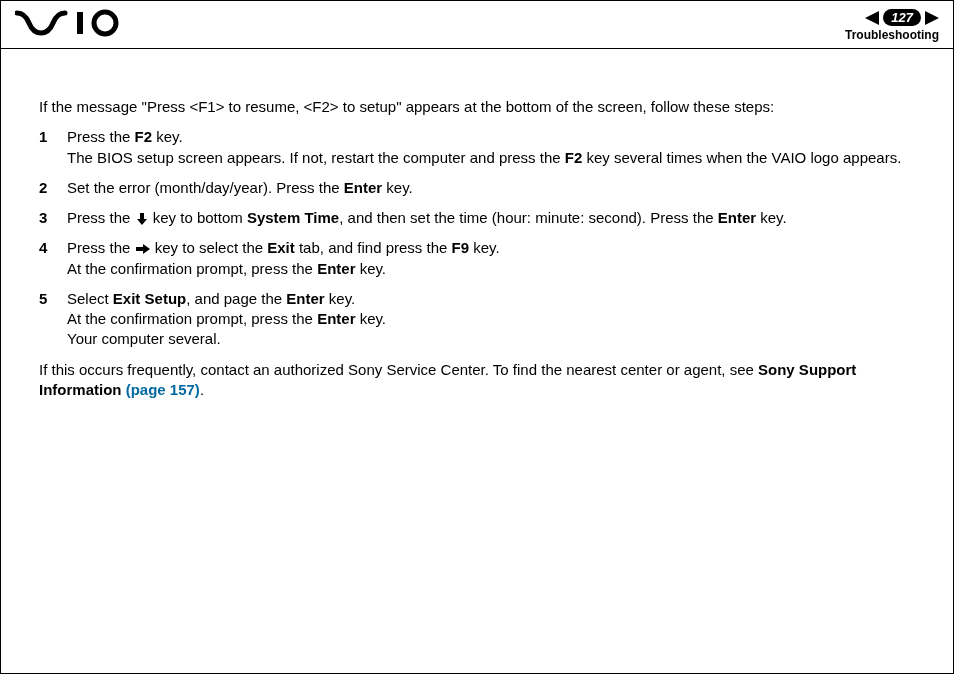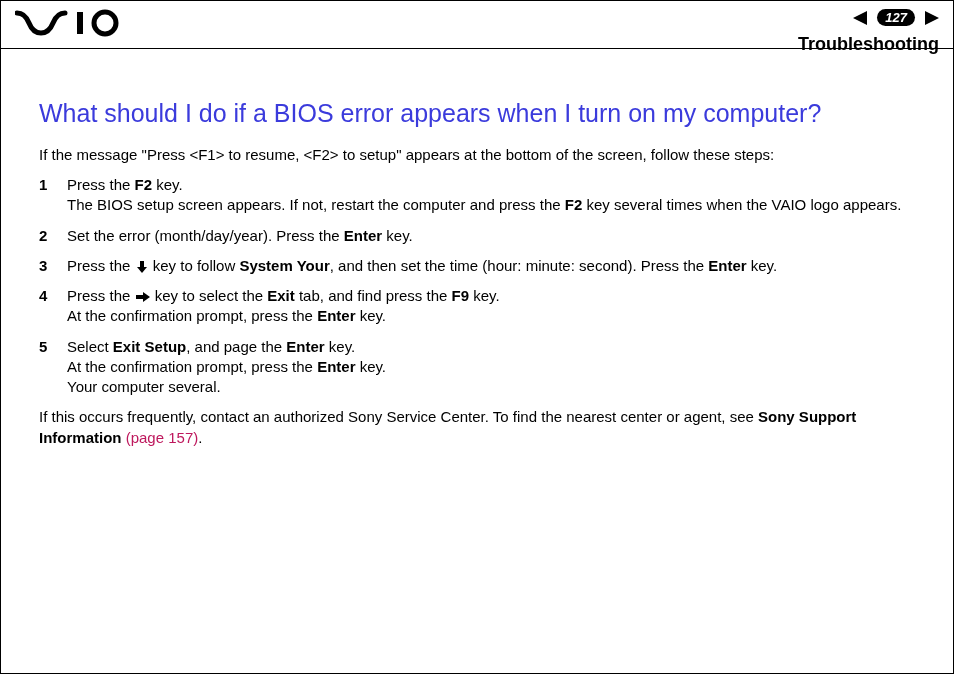--- a/index.html
+++ b/index.html
@@ -27,22 +27,22 @@
     font-family: Arial, sans-serif;
   }
   .header-right {
     text-align: right;
     font-size: 13px;
     font-weight: bold;
   }
   .pagenav {
     display: inline-flex;
     align-items: center;
-    gap: 10px;
-    margin-bottom: 8px;
+    gap: 4px;
+    margin-bottom: 2px;
   }
   .page-pill {
     background: #000;
     color: #fff;
     font-style: italic;
     font-weight: bold;
     padding: 1px 8px;
     border-radius: 9px;
     font-size: 13px;
   }
@@ -52,21 +52,21 @@
     border-top: 7px solid transparent;
     border-bottom: 7px solid transparent;
     border-right: 14px solid #000;
   }
   .tri-right {
     width: 0; height: 0;
     border-top: 7px solid transparent;
     border-bottom: 7px solid transparent;
     border-left: 14px solid #000;
   }
-  .section-label { font-size: 18px; }
+  .section-label { font-size: 12px; }
   .content {
     padding: 48px 38px 0 38px;
     font-size: 15px;
     line-height: 1.35;
   }
   h1.title {
     color: #3b3bdc;
     font-weight: normal;
     font-size: 25px;
     margin-bottom: 14px;
@@ -84,21 +84,21 @@
     flex-shrink: 0;
   }
   .step-body { flex: 1; }
   .step-body b { font-weight: bold; }
   .icon-down, .icon-right {
     display: inline-block;
     vertical-align: middle;
   }
   .icon-down svg, .icon-right svg { display:block; }
   .footer-para b { font-weight: bold; }
-  .link-blue { color: #be185d; font-weight: normal; }
+  .link-blue { color: #0369a1; font-weight: bold; }
 </style>
 </head>
 <body>
 
 <div class="header">
   <div class="logo">
     <svg width="110" height="28" viewBox="0 0 110 28">
       <path d="M2 4 Q 10 4 14 14 Q 18 24 26 24 Q 34 24 38 14 Q 42 4 50 4" stroke="#000" stroke-width="5" fill="none" stroke-linecap="round"></path>
       <rect x="62" y="3" width="6" height="22" fill="#000"></rect>
       <circle cx="90" cy="14" r="11" stroke="#000" stroke-width="5" fill="none"></circle>
@@ -108,21 +108,20 @@
     <div class="pagenav">
       <span class="tri-left"></span>
       <span class="page-pill">127</span>
       <span class="tri-right"></span>
     </div>
     <div class="section-label">Troubleshooting</div>
   </div>
 </div>
 
 <div class="content">
-  <h1 class="title">What should I do if a BIOS error appears when I turn on my computer?</h1>
   <p class="intro">If the message "Press &lt;F1&gt; to resume, &lt;F2&gt; to setup" appears at the bottom of the screen, follow these steps:</p>
 
   <div class="steps">
 
     <div class="step">
       <div class="step-num">1</div>
       <div class="step-body">
         <span>Press the </span><b>F2</b><span> key.</span><br>
         <span>The BIOS setup screen appears. If not, restart the computer and press the </span><b>F2</b><span> key several times when the VAIO logo appears.</span>
       </div>
@@ -134,21 +133,21 @@
         <span>Set the error (month/day/year). Press the </span><b>Enter</b><span> key.</span>
       </div>
     </div>
 
     <div class="step">
       <div class="step-num">3</div>
       <div class="step-body">
         <span>Press the </span><span class="icon-down"><svg width="14" height="14" viewBox="0 0 14 14">
               <rect x="5" y="1" width="4" height="6" fill="#000"></rect>
               <polygon points="2,7 12,7 7,13" fill="#000"></polygon>
-            </svg></span><span> key to follow </span><b>System Your</b><span>, and then set the time (hour: minute: second). Press the </span><b>Enter</b><span> key.</span>
+            </svg></span><span> key to bottom </span><b>System Time</b><span>, and then set the time (hour: minute: second). Press the </span><b>Enter</b><span> key.</span>
       </div>
     </div>
 
     <div class="step">
       <div class="step-num">4</div>
       <div class="step-body">
         <span>Press the </span><span class="icon-right"><svg width="16" height="12" viewBox="0 0 16 12">
               <rect x="1" y="4" width="7" height="4" fill="#000"></rect>
               <polygon points="8,1 8,11 15,6" fill="#000"></polygon>
             </svg></span><span> key to select the </span><b>Exit</b><span> tab, and find press the </span><b>F9</b><span> key.</span><br>

